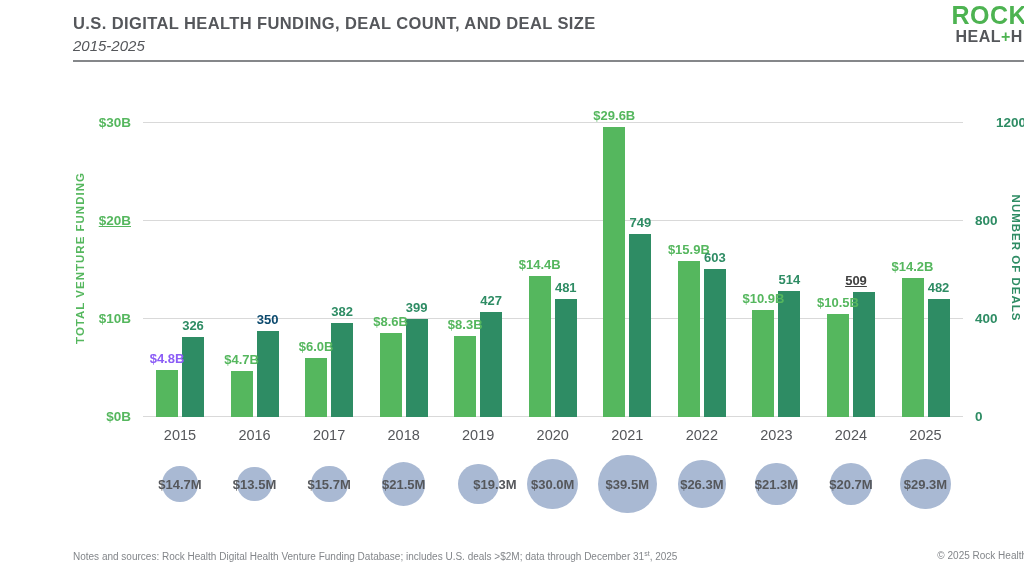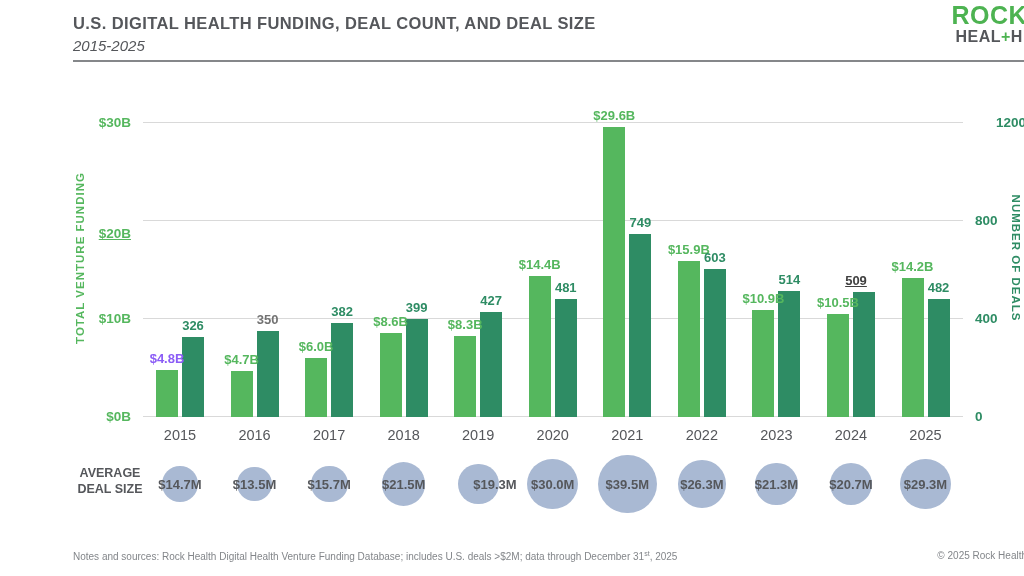--- a/index.html
+++ b/index.html
@@ -62,34 +62,34 @@
     <div class="axis-title axis-title-left" style="color: rgb(85, 183, 94);">TOTAL VENTURE FUNDING</div>
     <div class="axis-title axis-title-right" style="color: rgb(46, 140, 100);">NUMBER OF DEALS</div>
 
   <div class="gridline" style="bottom: 0px;"></div>
       <div class="tick-left" style="bottom: -7px; color: rgb(85, 183, 94);">$0B</div>
       <div class="tick-right" style="bottom: -7px; color: rgb(46, 140, 100);">0</div>
       <div class="gridline" style="bottom: 98px;"></div>
       <div class="tick-left" style="bottom: 91px; color: rgb(85, 183, 94);">$10B</div>
       <div class="tick-right" style="bottom: 91px; color: rgb(46, 140, 100);">400</div>
       <div class="gridline" style="bottom: 196px;"></div>
-      <div class="tick-left" style="bottom: 176px; color: rgb(85, 183, 94); text-decoration: underline;">$20B</div>
+      <div class="tick-left" style="bottom: 189px; color: rgb(85, 183, 94); text-decoration: underline;">$20B</div>
       <div class="tick-right" style="bottom: 189px; color: rgb(46, 140, 100);">800</div>
       <div class="gridline" style="bottom: 294px;"></div>
       <div class="tick-left" style="bottom: 287px; color: rgb(85, 183, 94);">$30B</div>
       <div class="tick-right" style="bottom: 287px; color: rgb(46, 140, 100); text-align: center;">1200</div>
       <div class="bar" style="left: 13px; width: 22px; height: 47.04px; background: rgb(85, 183, 94);"></div>
       <div class="bar" style="left: 39px; width: 22px; height: 79.87px; background: rgb(46, 140, 100);"></div>
       <div class="bar-label" style="left: 24px; bottom: 51.04px; color: #8b5cf6;">$4.8B</div>
       <div class="bar-label" style="left: 50px; bottom: 83.87px; color: rgb(46, 140, 100);">326</div>
       <div class="year-label" style="left: 37px;">2015</div>
       <div class="bar" style="left: 87.55px; width: 22px; height: 46.06px; background: rgb(85, 183, 94);"></div>
       <div class="bar" style="left: 113.55px; width: 22px; height: 85.75px; background: rgb(46, 140, 100);"></div>
       <div class="bar-label" style="left: 98.55px; bottom: 50.06px; color: rgb(85, 183, 94);">$4.7B</div>
-      <div class="bar-label" style="left: 124.55px; bottom: 89.75px; color: #737373;">350</div>
+      <div class="bar-label" style="left: 124.55px; bottom: 89.75px; color: #0c4a6e;">350</div>
       <div class="year-label" style="left: 111.55px;">2016</div>
       <div class="bar" style="left: 162.1px; width: 22px; height: 58.8px; background: rgb(85, 183, 94);"></div>
       <div class="bar" style="left: 188.1px; width: 22px; height: 93.59px; background: rgb(46, 140, 100);"></div>
       <div class="bar-label" style="left: 173.1px; bottom: 62.8px; color: rgb(85, 183, 94);">$6.0B</div>
       <div class="bar-label" style="left: 199.1px; bottom: 97.59px; color: rgb(46, 140, 100);">382</div>
       <div class="year-label" style="left: 186.1px;">2017</div>
       <div class="bar" style="left: 236.65px; width: 22px; height: 84.28px; background: rgb(85, 183, 94);"></div>
       <div class="bar" style="left: 262.65px; width: 22px; height: 97.755px; background: rgb(46, 140, 100);"></div>
       <div class="bar-label" style="left: 247.65px; bottom: 88.28px; color: rgb(85, 183, 94);">$8.6B</div>
       <div class="bar-label" style="left: 273.65px; bottom: 101.755px; color: rgb(46, 140, 100);">399</div>
@@ -124,24 +124,20 @@
       <div class="bar-label" style="left: 694.95px; bottom: 106.9px; color: rgb(85, 183, 94);">$10.5B</div>
       <div class="bar-label" style="left: 713px; bottom: 128.705px; color: #404040; text-decoration: underline;">509</div>
       <div class="year-label" style="left: 707.95px;">2024</div>
       <div class="bar" style="left: 758.5px; width: 22px; height: 139.16px; background: rgb(85, 183, 94);"></div>
       <div class="bar" style="left: 784.5px; width: 22px; height: 118.09px; background: rgb(46, 140, 100);"></div>
       <div class="bar-label" style="left: 769.5px; bottom: 143.16px; color: rgb(85, 183, 94);">$14.2B</div>
       <div class="bar-label" style="left: 795.5px; bottom: 122.09px; color: rgb(46, 140, 100);">482</div>
       <div class="year-label" style="left: 782.5px;">2025</div>
     </div>
 
-  <div class="avg-label">
-    <div>AVERAGE</div>
-    <div>DEAL SIZE</div>
-  </div>
   <div class="bubble-row">
 
   <div class="bubble" style="background: rgb(169, 185, 211); width: 35.6567px; height: 35.6567px; left: 19.1716px; top: 16.1716px;"></div>
       <div class="bubble-label" style="left: 37px; top: 34px;">$14.7M</div>
       <div class="bubble" style="background: rgb(169, 185, 211); width: 34.1704px; height: 34.1704px; left: 94.4648px; top: 16.9148px;"></div>
       <div class="bubble-label" style="left: 111.55px; top: 34px;">$13.5M</div>
       <div class="bubble" style="background: rgb(169, 185, 211); width: 36.8496px; height: 36.8496px; left: 167.675px; top: 15.5752px;"></div>
       <div class="bubble-label" style="left: 186.1px; top: 34px;">$15.7M</div>
       <div class="bubble" style="background: rgb(169, 185, 211); width: 43.1223px; height: 43.1223px; left: 239.089px; top: 12.4388px;"></div>
       <div class="bubble-label" style="left: 260.65px; top: 34px;">$21.5M</div>

